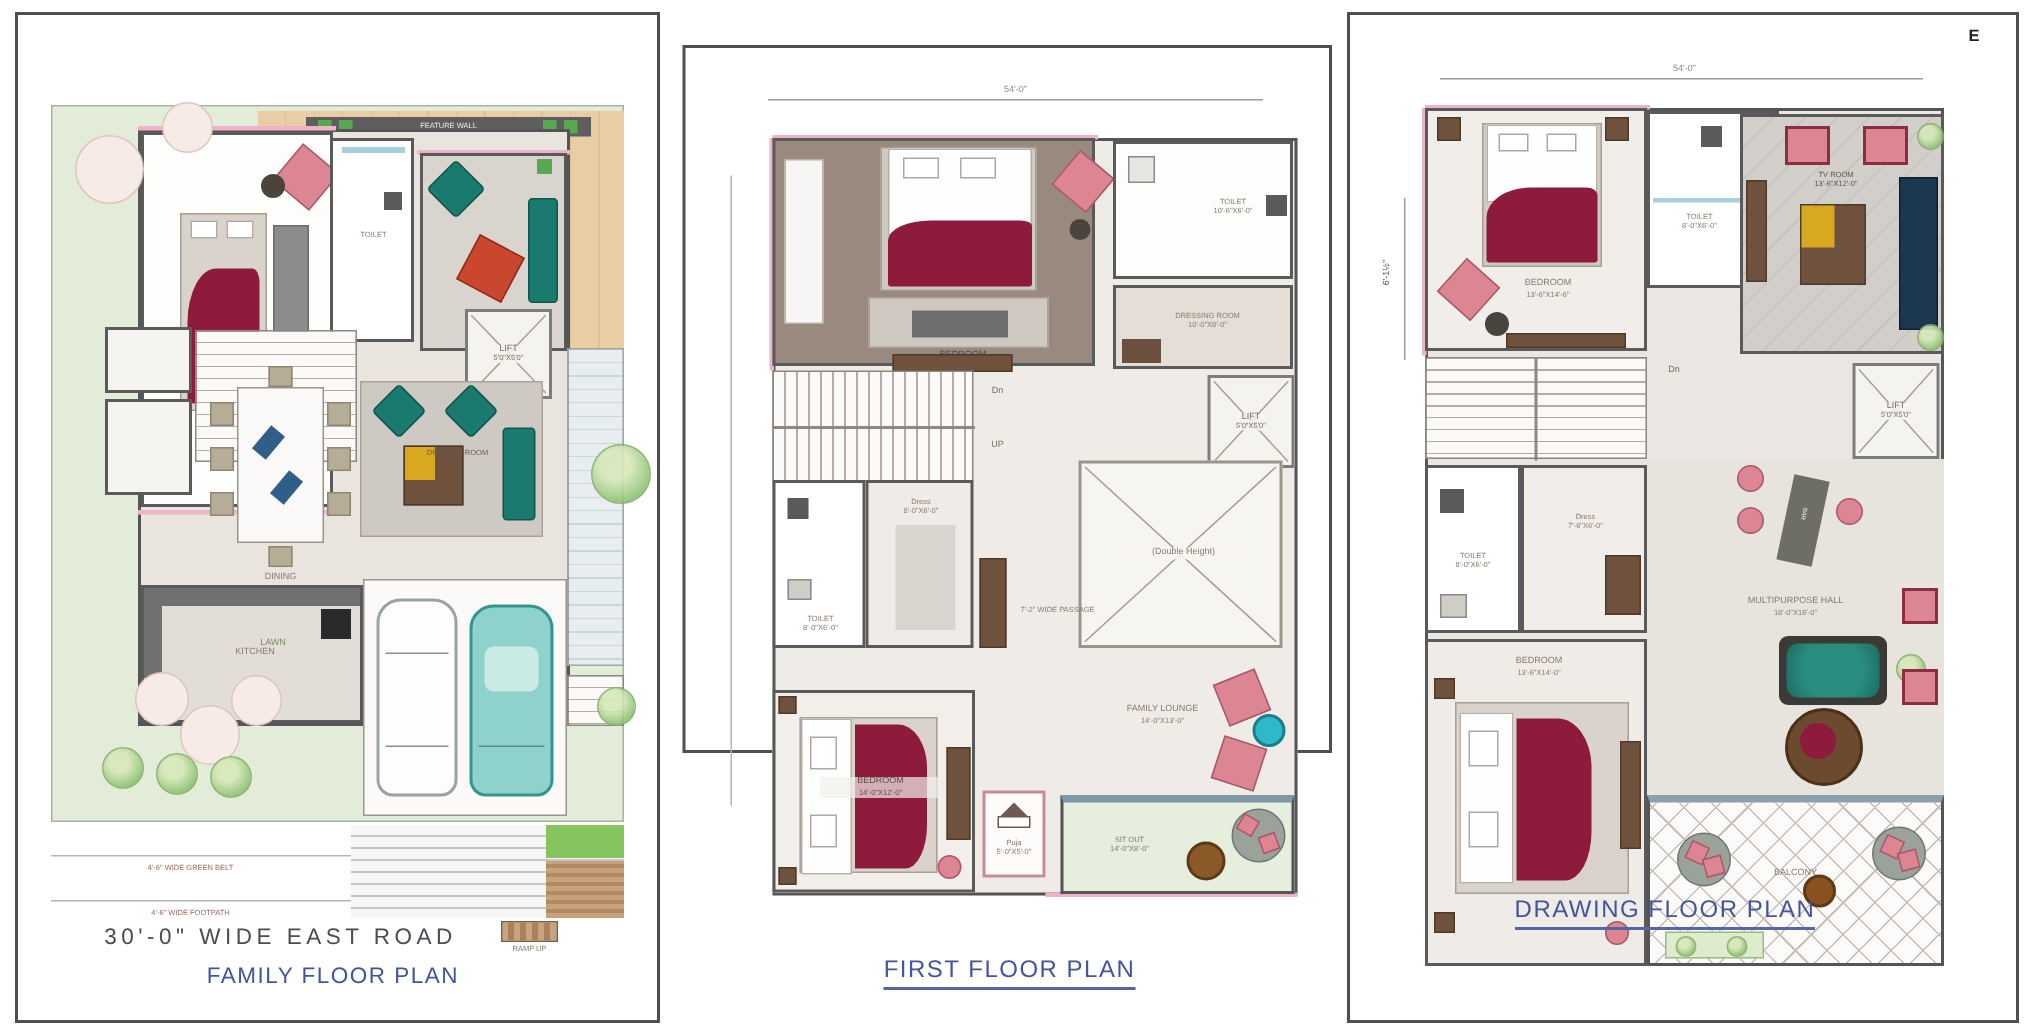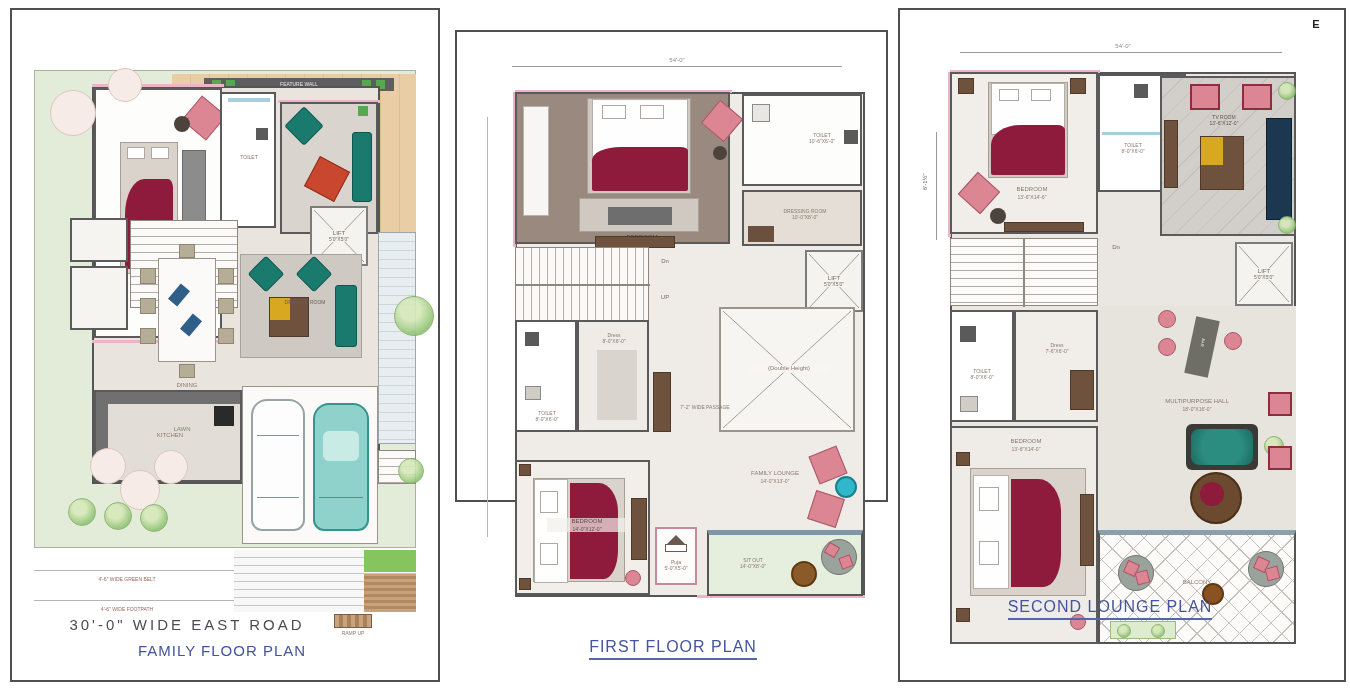--- a/index.html
+++ b/index.html
@@ -474,14 +474,14 @@
     <div class="a" style="left:102px;top:48px;width:22px;height:22px;border-radius:50%;background:#8a5220;border:2px solid #5e3a14"></div>
     <div class="a" style="left:10px;top:86px;width:66px;height:18px;background:#ddeccc;border:1px solid #9cba84">
       <div class="treeg" style="left:6px;top:2px;width:14px;height:14px"></div>
       <div class="treeg" style="left:40px;top:2px;width:14px;height:14px"></div>
     </div>
     <div class="lbl" style="left:62px;top:44px;width:70px">
         <span class="nm">BALCONY</span>
       </div>
   </div>
 
-  <div class="ptitle u" style="left:60px;top:588px;width:300px"><span>SECOND LOUNGE PLAN</span></div>
+  <div class="ptitle u" style="left:60px;top:588px;width:300px"><span>DRAWING FLOOR PLAN</span></div>
 </div>
 
 </body></html>

